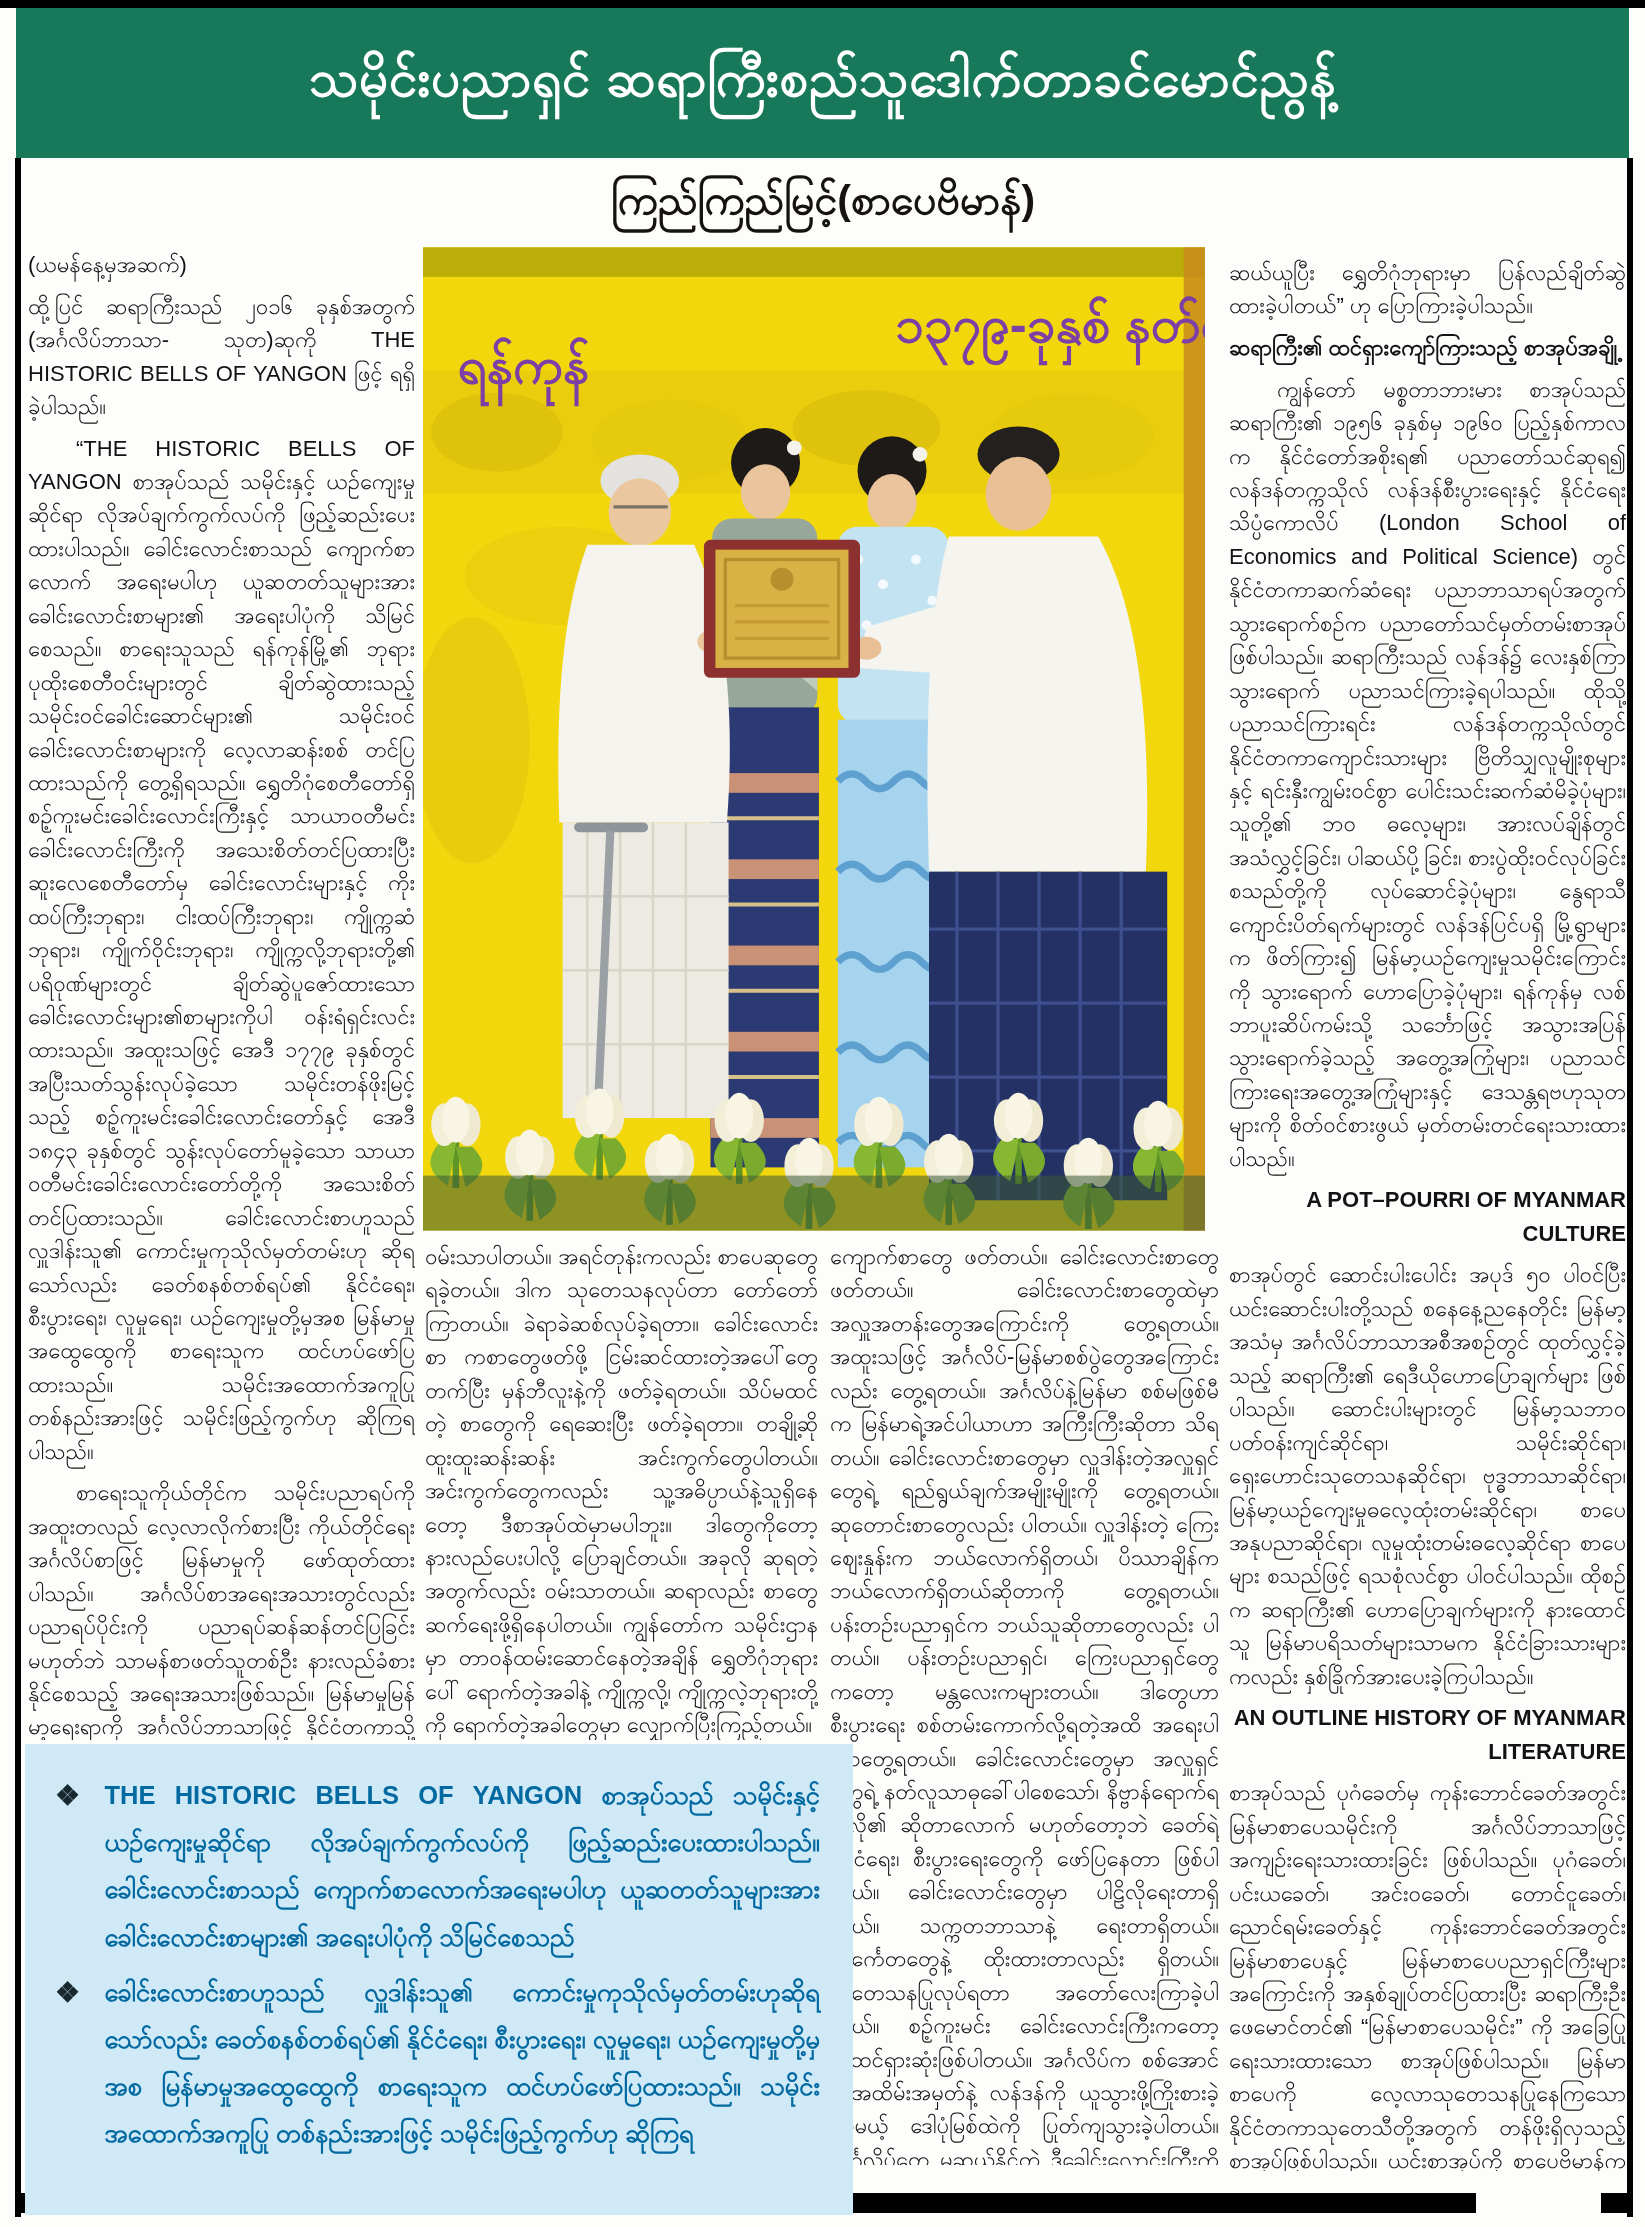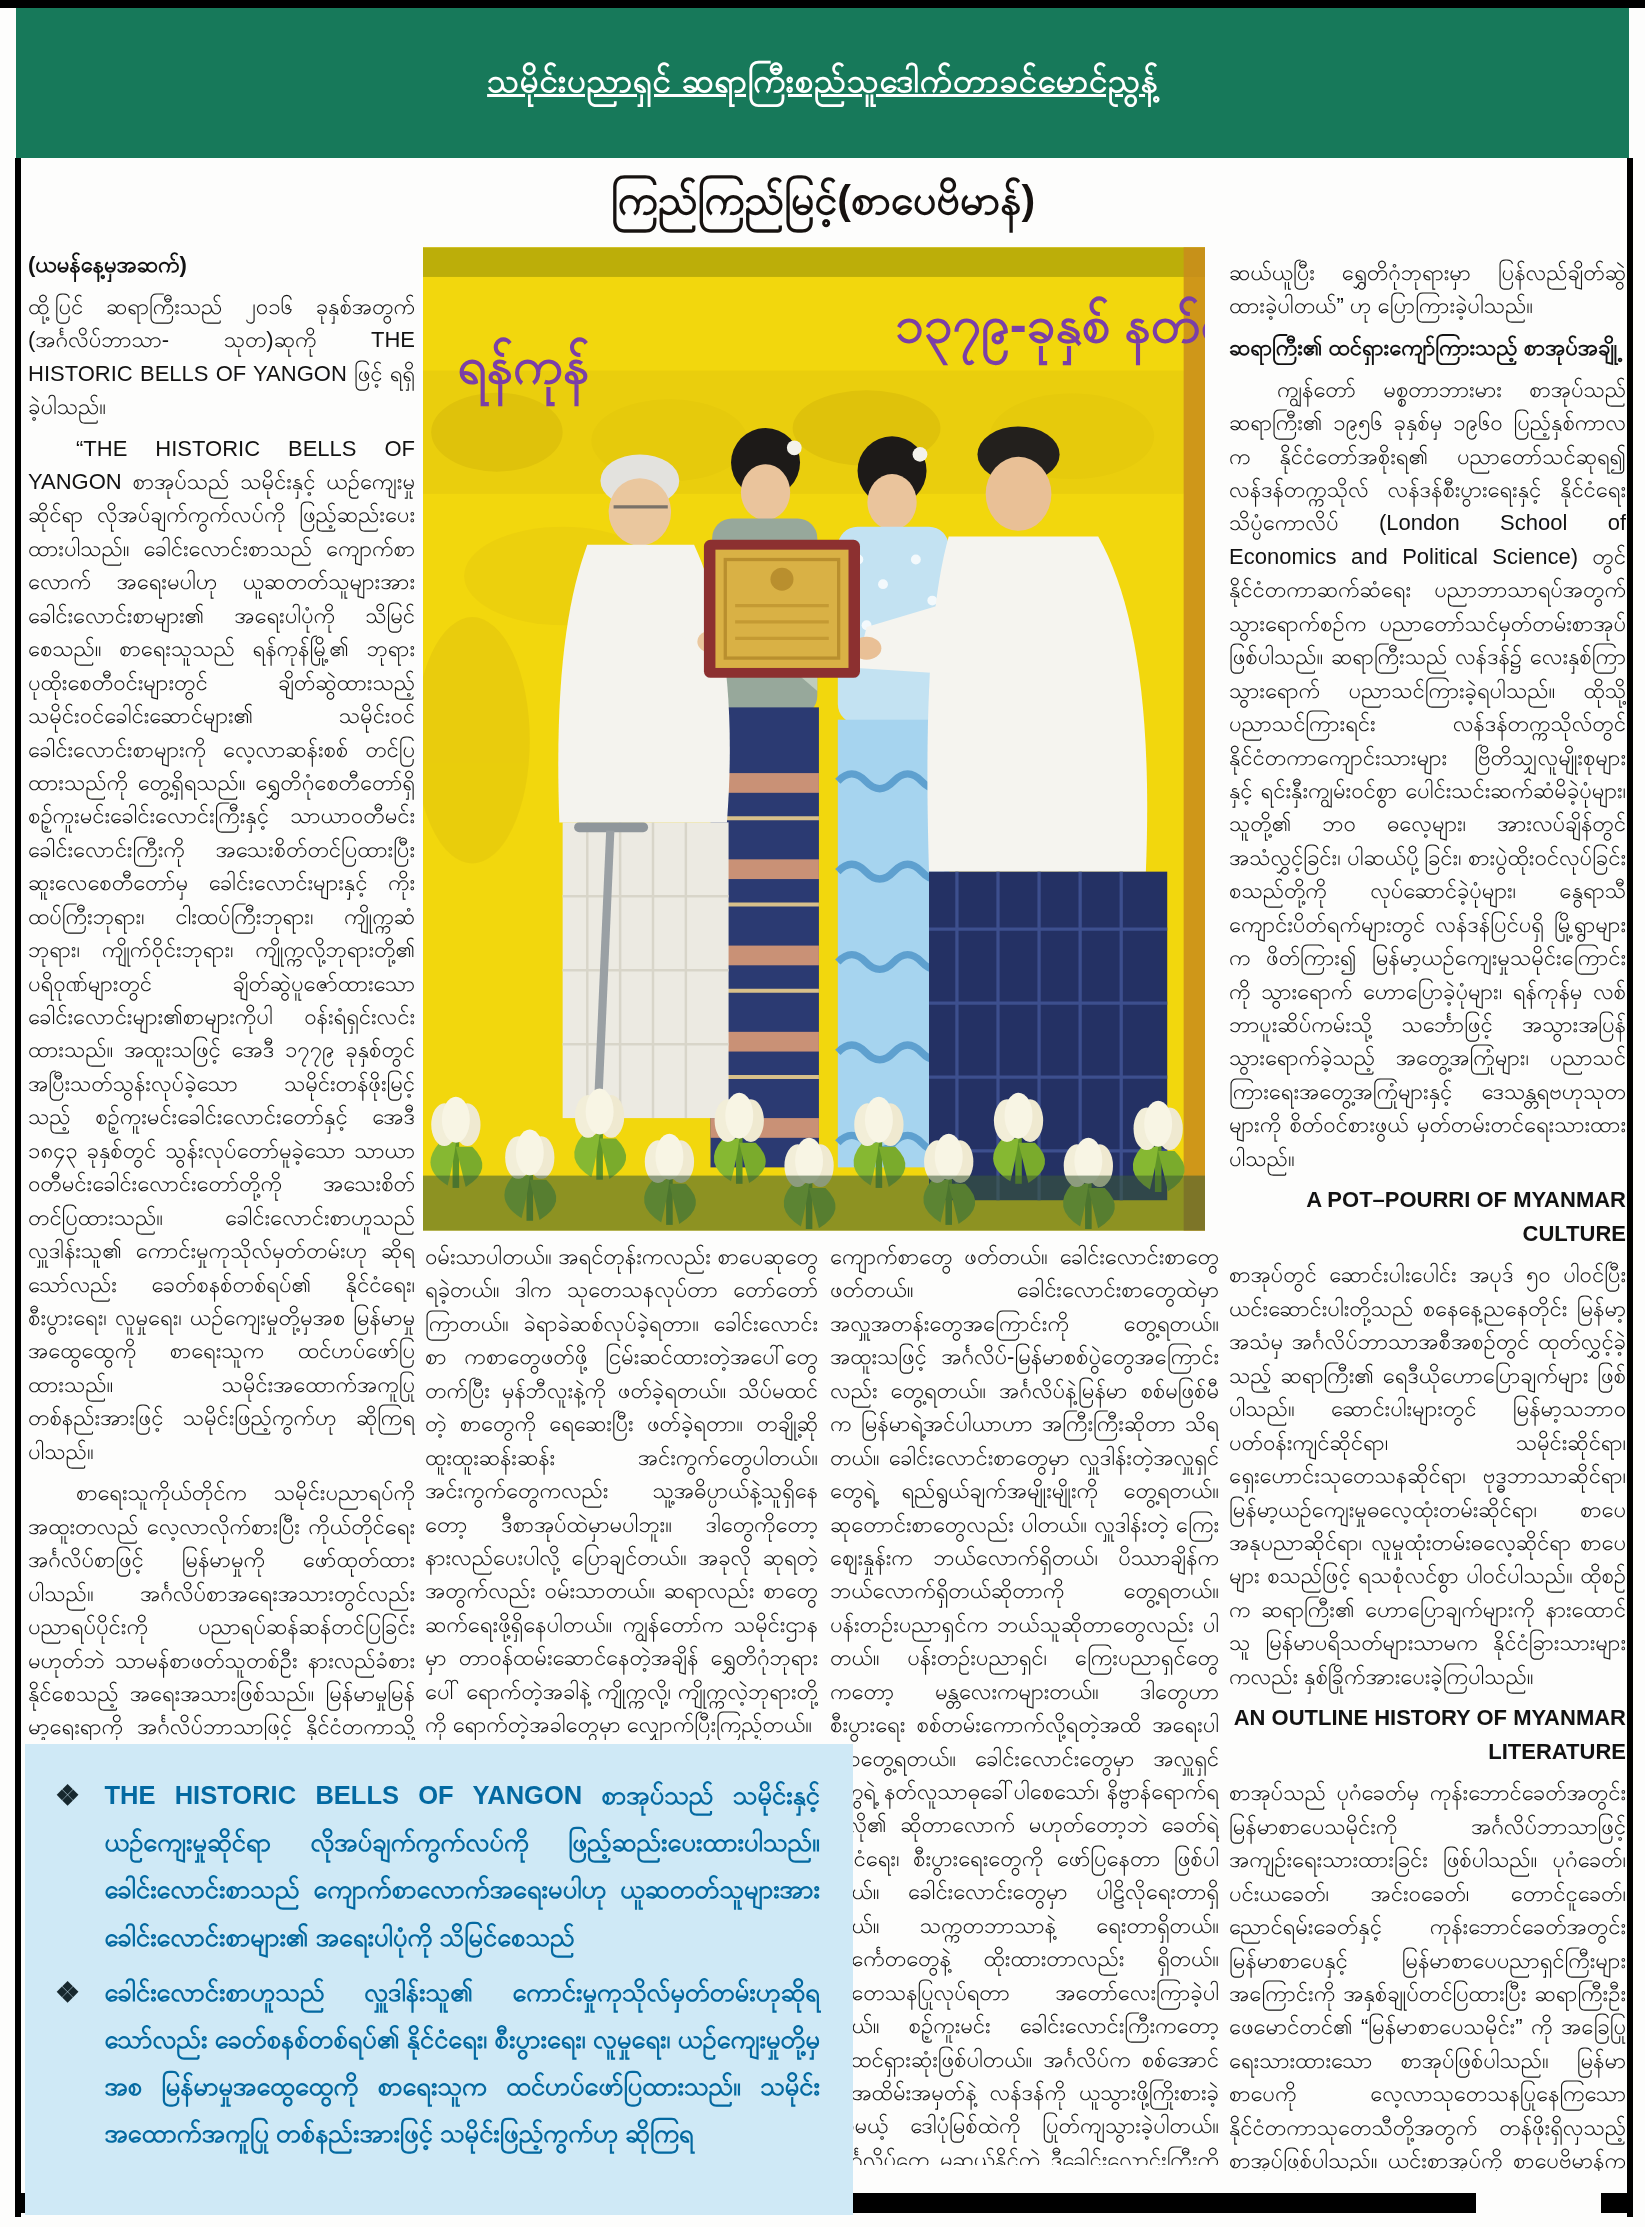--- a/index.html
+++ b/index.html
@@ -1,32 +1,32 @@
 <!DOCTYPE html>
 <html style="font-size:13px"><head>
 <meta charset="utf-8">
 <style>
   html,body{margin:0;padding:0;background:#d9d9d9;}
   .page{position:relative;width:1646px;height:2227px;background:#fdfdfc;overflow:hidden;
         font-family:"Liberation Sans",sans-serif;color:#141414;}
   .topstrip{position:absolute;left:0;top:0;width:1646px;height:8.2px;background:#000;}
   .masthead{position:absolute;left:16.4px;top:8.2px;width:1613px;height:150px;background:#17795a;
             display:flex;align-items:center;justify-content:center;}
-  .masthead .headline{color:#ffffff;font-size:33px;font-weight:bold;letter-spacing:0.8px;text-align:center;text-decoration:underline;}
+  .masthead .headline{color:#ffffff;font-size:51px;font-weight:bold;letter-spacing:0.8px;text-align:center;}
   .byline{position:absolute;left:0;top:174px;width:1646px;text-align:center;
           font-size:41px;font-weight:bold;color:#161210;}
   .vborder{position:absolute;top:158px;width:5.8px;height:2059px;background:#000;}
   .vborder.left{left:15px;} .vborder.right{left:1627px;}
   .botbar{position:absolute;top:2193px;height:20px;background:#000;}
   .botbar.main{left:15px;width:1461px;}
   .botbar.stub{left:1601px;width:31px;}
   .col{position:absolute;font-size:22px;line-height:1.52;text-align:justify;overflow:hidden;color:#131313;}
   .col p{margin:0 0 8.2px 0;}
   .indent{text-indent:48px;}
-  .bold{font-weight:bold;}
+  .bold{font-weight:normal;}
   .subhead{font-weight:bold;margin:6.6px 0 8.2px 0;}
   .center{text-align:right;}
   .photo{position:absolute;left:423px;top:247px;width:782px;height:984px;}
   .highlight-box{position:absolute;left:25px;top:1744px;width:828px;height:471px;
                  background:#cfe9f6;box-sizing:border-box;padding:28px 33px 16.4px 30px;overflow:hidden;}
   .bullet{display:flex;gap:16.4px;font-weight:bold;font-size:25.5px;line-height:1.85;margin-bottom:8.2px;}
   .bullet .glyph{flex:0 0 33px;color:#17282e;font-size:28px;line-height:1.7;}
   .bullet .btxt{flex:1;text-align:justify;color:#0369a1;}
 </style>
 </head>

